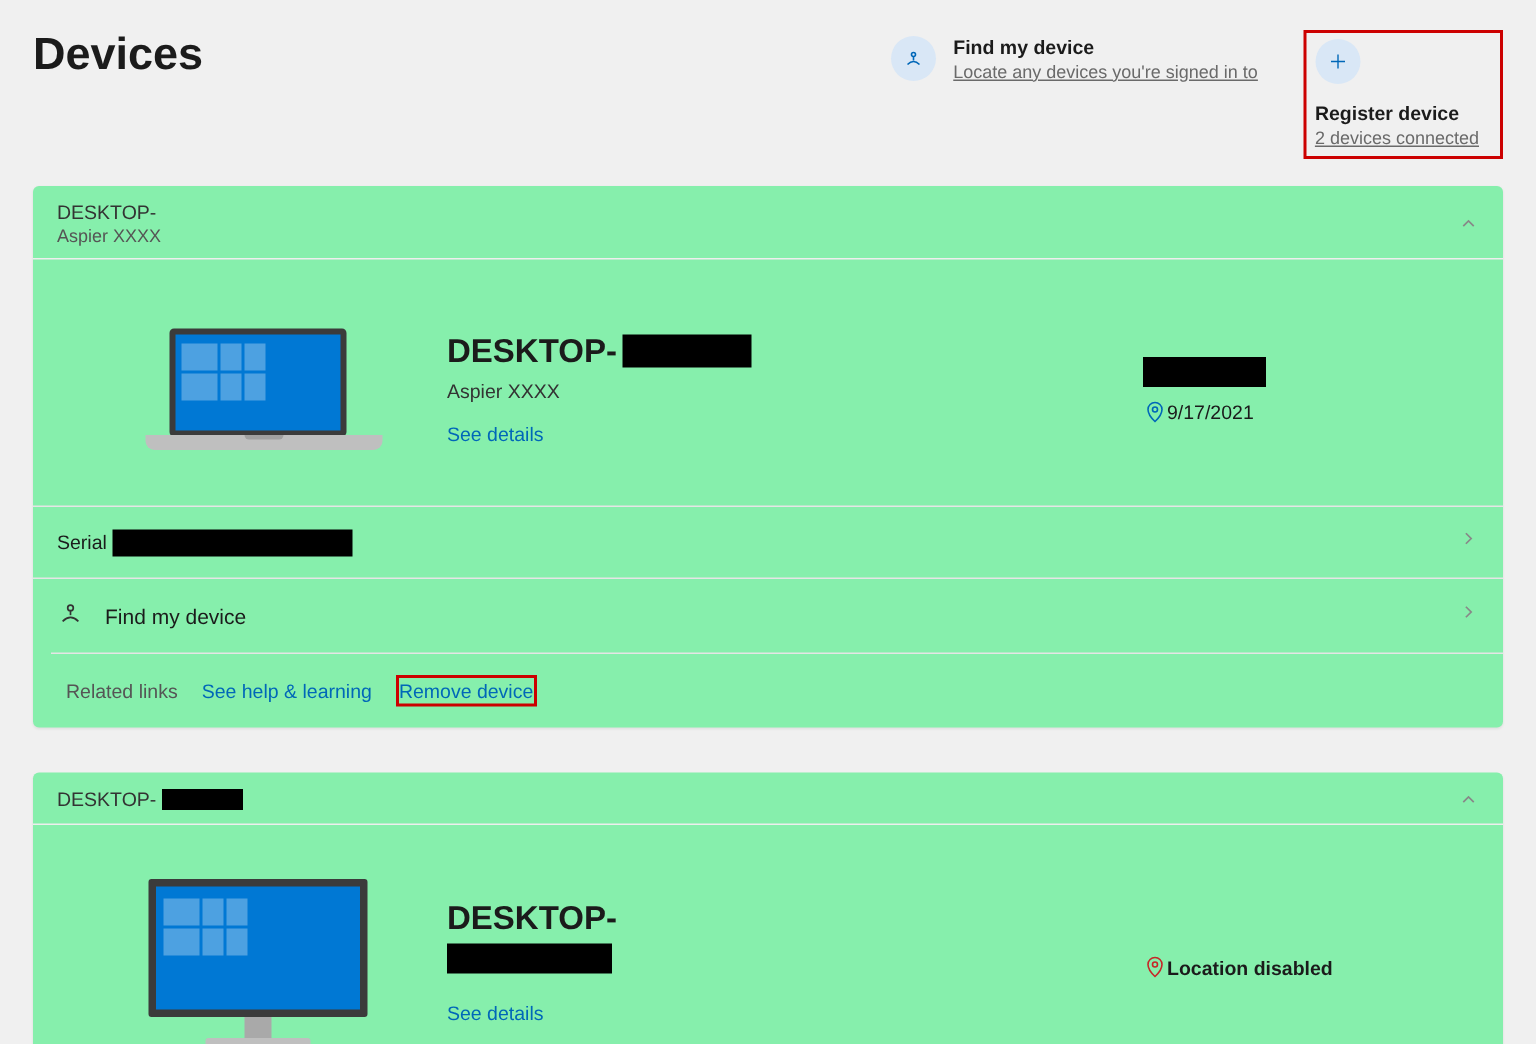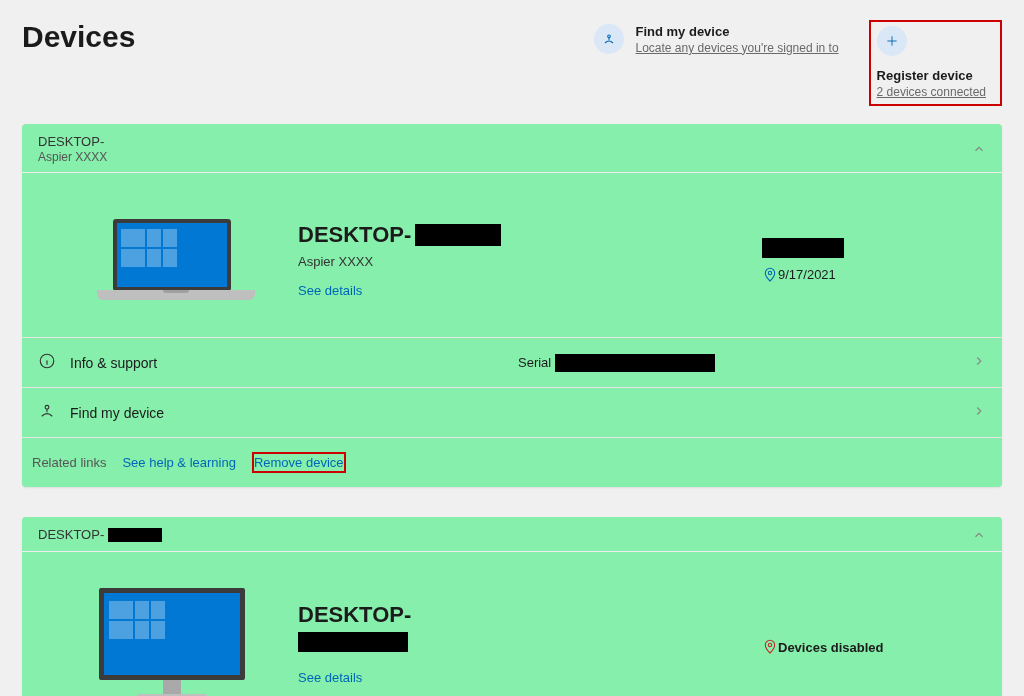--- a/index.html
+++ b/index.html
@@ -25,21 +25,21 @@
   .link { color: #0067b8; font-size: 13px; cursor: pointer; display: inline-block; margin-top: 14px; }
   .dev-meta { width: 200px; font-size: 13px; }
   .meta-row { display: flex; align-items: center; gap: 0; margin-top: 6px; }
   .redact { background: #000; display: inline-block; }
 
   .list-row { border-top: 1px solid #e5e5e5; display: flex; align-items: center; padding: 14px 16px; cursor: pointer; font-size: 14px; }
   .list-row .left { display: flex; align-items: center; gap: 14px; width: 480px; }
   .list-row .mid { flex: 1; display: flex; align-items: center; gap: 4px; font-size: 13px; }
   .list-row .chev { color: #888; font-size: 16px; }
 
-  .related { border-top: 1px solid #e5e5e5; padding: 14px 10px; display: flex; align-items: center; gap: 16px; font-size: 13px; }
+  .related { border-top: 1px solid #e5e5e5; padding: 14px 10px; display: flex; align-items: center; gap: 16px; font-size: 13px; margin-left: 12px; }
   .related-label { color: #555; }
   .remove-box { border: 2px solid #c00; padding: 1px 0; color: #0067b8; cursor: pointer; }
 
   .chevron-up { width: 14px; height: 14px; color: #888; }
   .pin svg { display: block; }
 
   
   .laptop { width: 150px; }
   .lap-screen { width: 118px; height: 72px; border: 4px solid #3b3b3b; border-radius: 3px; margin: 0 auto; background: #0078d4; padding: 6px 4px; }
   .lap-tiles { display: grid; grid-template-columns: 24px 14px 14px; grid-template-rows: 18px 18px; gap: 2px; opacity: 0.3; }
@@ -136,29 +136,20 @@
                 <path d="M12 21s-7-6.5-7-12a7 7 0 0 1 14 0c0 5.5-7 12-7 12z"></path>
                 <circle cx="12" cy="9" r="2.5"></circle>
               </svg>
           </span>
           <span>9/17/2021</span>
         </div>
       </div>
     </div>
 
     <div class="list-row">
-      <div class="left">
-        <span>
-          <svg width="18" height="18" viewBox="0 0 24 24" fill="none" stroke="#333" stroke-width="1.5">
-              <circle cx="12" cy="12" r="9"></circle>
-              <path d="M12 8h.01M11 12h1v5"></path>
-            </svg>
-        </span>
-        <span>Info &amp; support</span>
-      </div>
       <div class="mid">
         <span>Serial</span>
         <span class="redact" style="width:160px;height:18px"></span>
       </div>
       <span class="chev">
         <svg width="14" height="14" viewBox="0 0 24 24" fill="none" stroke="#888" stroke-width="2">
             <path d="M9 6l6 6-6 6"></path>
           </svg>
       </span>
     </div>
@@ -227,19 +218,19 @@
         <span class="link">See details</span>
       </div>
       <div class="dev-meta">
         <div class="meta-row">
           <span class="pin">
             <svg width="16" height="16" viewBox="0 0 24 24" fill="none" stroke="#c62828" stroke-width="1.6">
                 <path d="M12 21s-7-6.5-7-12a7 7 0 0 1 14 0c0 5.5-7 12-7 12z"></path>
                 <circle cx="12" cy="9" r="2.5"></circle>
               </svg>
           </span>
-          <span style="font-weight:600">Devices disabled</span>
+          <span style="font-weight:600">Location disabled</span>
         </div>
       </div>
     </div>
   </div>
 
 </div>
 
 </body></html>

